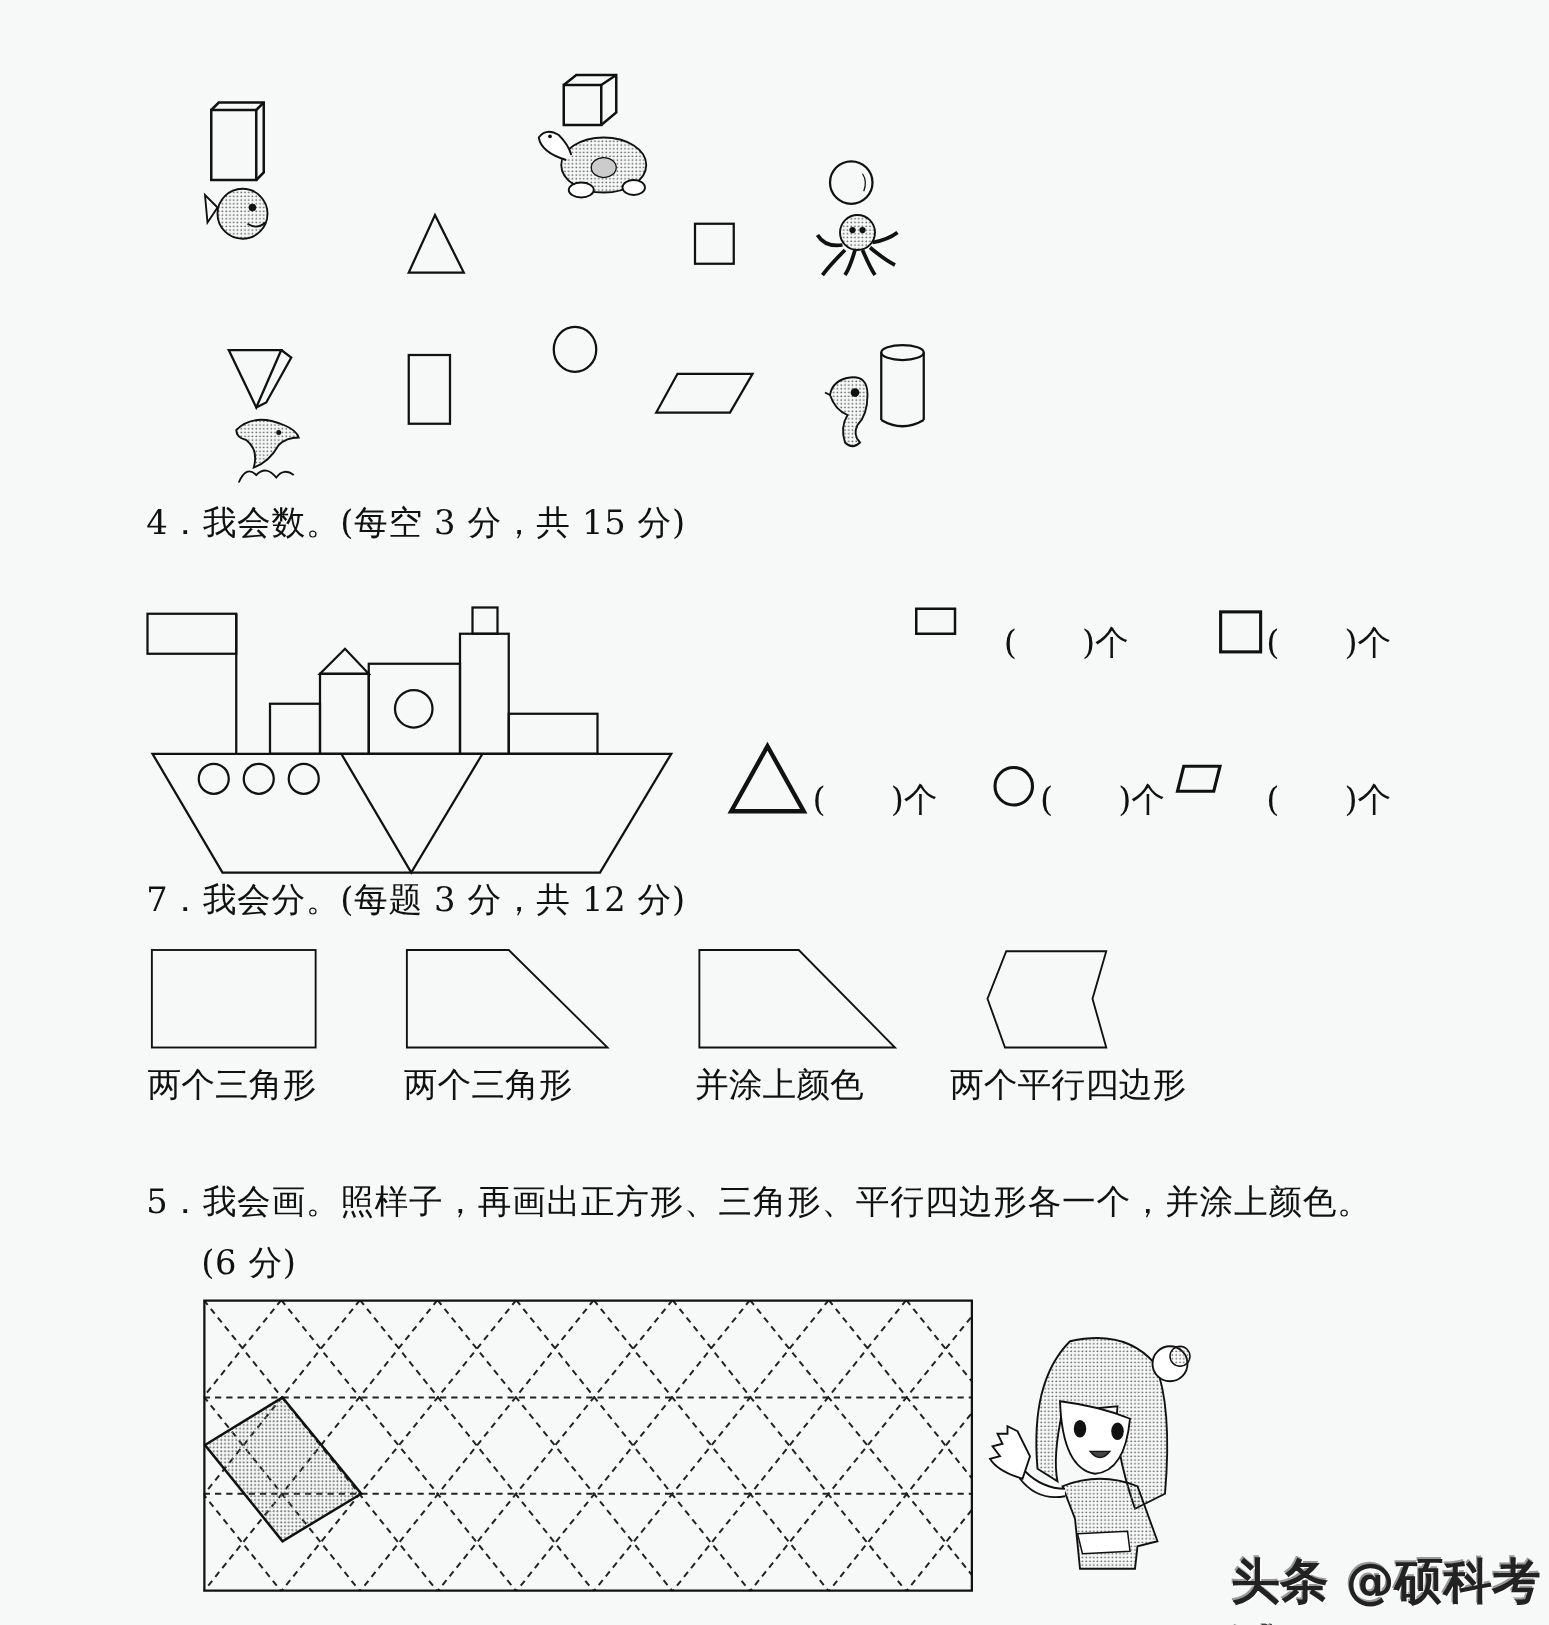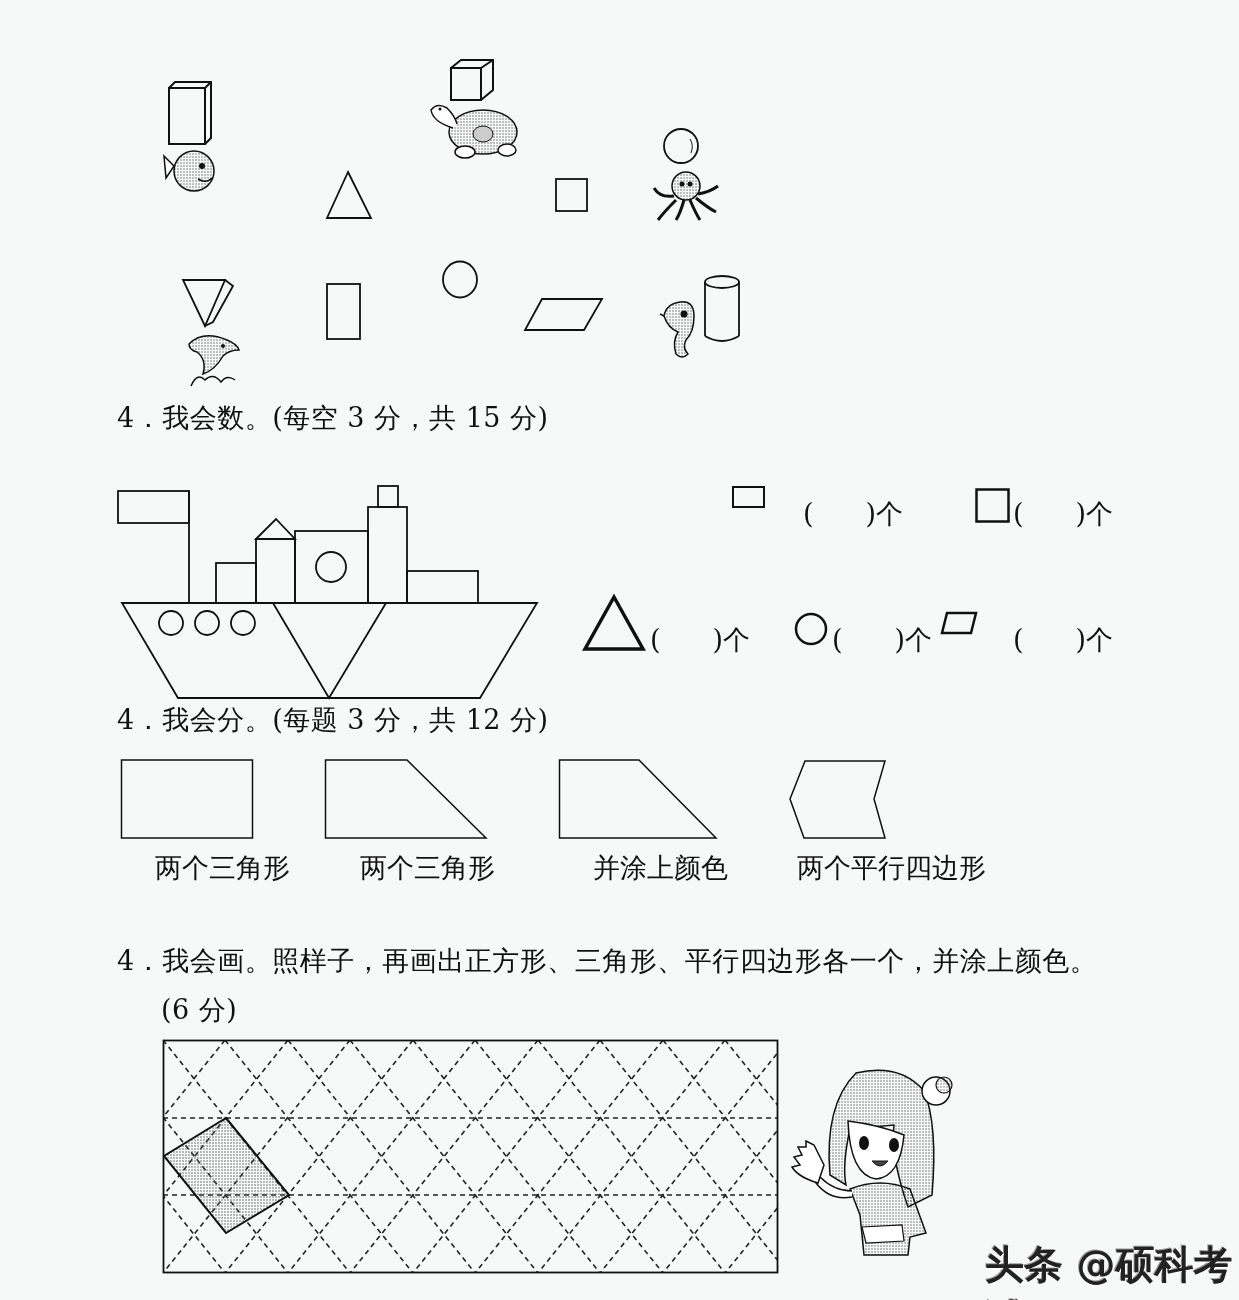--- a/index.html
+++ b/index.html
@@ -3,21 +3,21 @@
 <meta charset="utf-8">
 <style>
   html, body { margin:0; padding:0; }
   body {
     width:1239px; height:1300px; position:relative; overflow:hidden;
     background:#f7f8f8; color:#111;
     font-family:"DejaVu Serif","Liberation Serif",serif;
   }
   .abs { position:absolute; }
   .q-title { font-size:27px; letter-spacing:0.5px; white-space:nowrap; }
-  .label { font-size:27px; white-space:nowrap;margin-left:37px; }
+  .label { font-size:27px; white-space:nowrap; }
   .count { font-size:27px; white-space:nowrap; }
   .count .gap { display:inline-block; width:52px; }
   svg { position:absolute; overflow:visible; }
   .watermark {
     font-family:"DejaVu Sans","Liberation Sans",sans-serif;
     font-size:39px; color:#222; font-weight:bold;
     text-shadow:1px 1px 0 #fff, -1px -1px 0 #999;
   }
 </style>
 </head>
@@ -176,21 +176,21 @@
   </div>
 
   <svg style="left:940px;top:611px" width="38" height="24">
     <polygon points="7,2 36,2 31,22 2,22" fill="none" stroke="#111" stroke-width="2.5"></polygon>
   </svg>
   <div class="abs count" style="left:1013px;top:622px">
     <span>(</span><span class="gap"></span><span>)个</span>
   </div>
 </div>
 
-<div class="abs q-title" style="left:117px;top:702px">4．我会分。(每题 3 分，共 12 分)</div>
+<div class="abs q-title" style="left:117px;top:702px">7．我会分。(每题 3 分，共 12 分)</div>
 
 <svg style="left:120px;top:758px" width="136" height="82">
   <rect x="1.5" y="2" width="131" height="78" fill="none" stroke="#111" stroke-width="1.5"></rect>
 </svg>
 <div class="abs label" style="left:118px;top:850px">两个三角形</div>
 
 <svg style="left:324px;top:758px" width="166" height="82">
   <polygon points="1.5,2 83,2 162,80 1.5,80" fill="none" stroke="#111" stroke-width="1.5"></polygon>
 </svg>
 <div class="abs label" style="left:323px;top:850px">两个三角形</div>
@@ -198,21 +198,21 @@
 <svg style="left:558px;top:758px" width="162" height="82">
   <polygon points="1.5,2 81,2 158,80 1.5,80" fill="none" stroke="#111" stroke-width="1.5"></polygon>
 </svg>
 <div class="abs label" style="left:556px;top:850px">并涂上颜色</div>
 
 <svg style="left:788px;top:758px" width="102" height="82">
   <polygon points="17,3 97,3 86,41 97,80 16,80 2,41" fill="none" stroke="#111" stroke-width="1.5"></polygon>
 </svg>
 <div class="abs label" style="left:760px;top:850px">两个平行四边形</div>
 
-<div class="abs q-title" style="left:117px;top:943px">4．我会画。照样子，再画出正方形、三角形、平行四边形各一个，并涂上颜色。</div>
+<div class="abs q-title" style="left:117px;top:943px">5．我会画。照样子，再画出正方形、三角形、平行四边形各一个，并涂上颜色。</div>
 <div class="abs q-title" style="left:161px;top:992px">(6 分)</div>
 
 <svg style="left:163px;top:1040px" width="616" height="234">
   <defs>
     <pattern id="dots2" width="3" height="3" patternUnits="userSpaceOnUse">
         <circle cx="1" cy="1" r="0.8" fill="#666"></circle>
       </pattern>
     <clipPath id="gridclip">
         <rect x="0" y="0" width="615" height="233"></rect>
       </clipPath>

